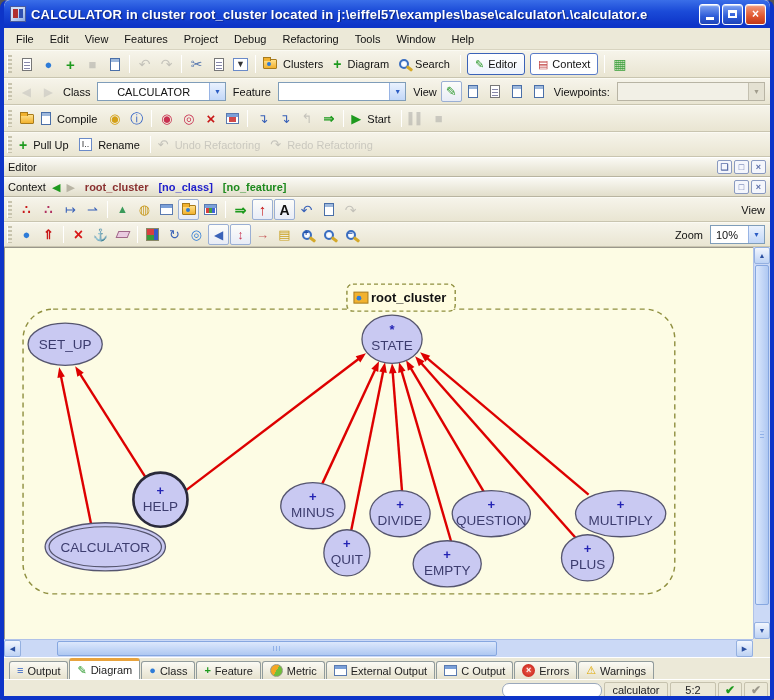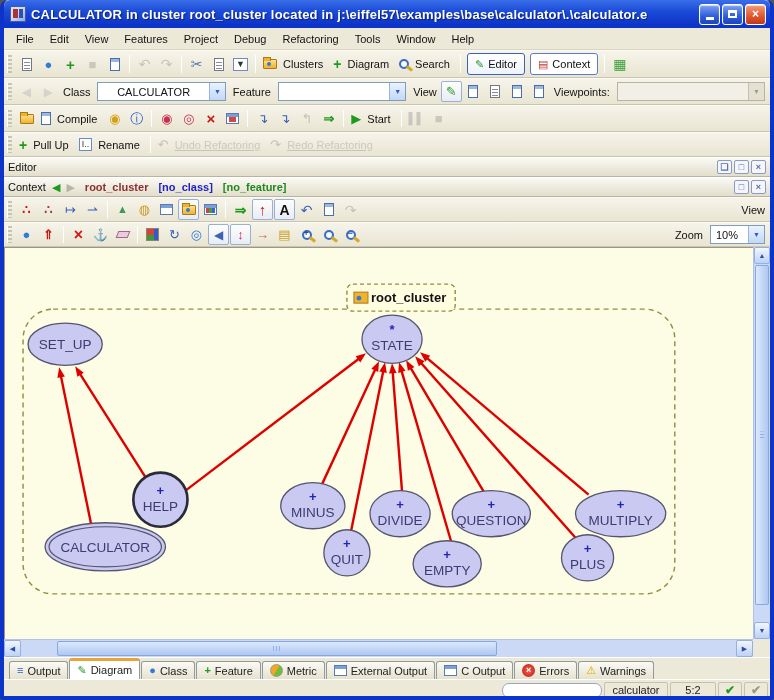--- a/index.html
+++ b/index.html
@@ -36,21 +36,21 @@
   .dtb{height:25px;flex:0 0 25px;}
   .grip{width:5px;height:70%;margin:0 3px 0 1px;
     background:repeating-linear-gradient(180deg,#c8c4ae 0 2px,transparent 2px 4px);border-left:1px solid #fff;}
   .sep{width:1px;height:70%;background:#C5C1AC;border-right:1px solid #fff;margin:0 3px;}
   .tbtn{height:21px;min-width:21px;display:inline-flex;align-items:center;justify-content:center;
     padding:0 2px;border:1px solid transparent;border-radius:2px;gap:3px;cursor:default;}
   .tbtn.pressed{background:linear-gradient(#fdfdfa,#e8ecf6);border:1px solid #9AAFD4;}
   .tbtn.disabled{opacity:.42;filter:grayscale(.9);}
   .tbtn .g{font-size:13px;line-height:1;}
   .tlabel{font-size:11px;color:#111;padding:0 3px;white-space:nowrap;}
-  .tlabel.dim{color:#9a968a;text-decoration:underline;}
+  .tlabel.dim{color:#9a968a;}
   .xbtn{height:22px;display:inline-flex;align-items:center;gap:4px;padding:0 7px;background:#fff;
     border:1px solid #5A7CC8;border-radius:3px;font-size:11px;color:#111;margin:0 2px;}
   .xbtn.pressed{background:linear-gradient(#ffffff,#eef3fc);border-color:#3A62B8;}
   .combo{display:inline-flex;align-items:stretch;height:19px;background:#fff;border:1px solid #7F9DB9;margin:0 3px;}
   .combo .cfield{font-size:11px;color:#111;display:flex;align-items:center;padding:0 5px;flex:1;white-space:nowrap;overflow:hidden;}
   .combo .cfield.center{justify-content:center;}
   .combo .carrow{width:16px;display:flex;align-items:center;justify-content:center;font-size:7px;color:#2B5CC4;
     background:linear-gradient(#EAF2FE,#C2D7F8);border-left:1px solid #98B4E4;}
   .combo.disabled{background:#F2F0E6;border-color:#B8B4A4;}
   .combo.disabled .carrow{background:#E4E1D2;color:#A09C8C;border-left-color:#C4C0B0;}

